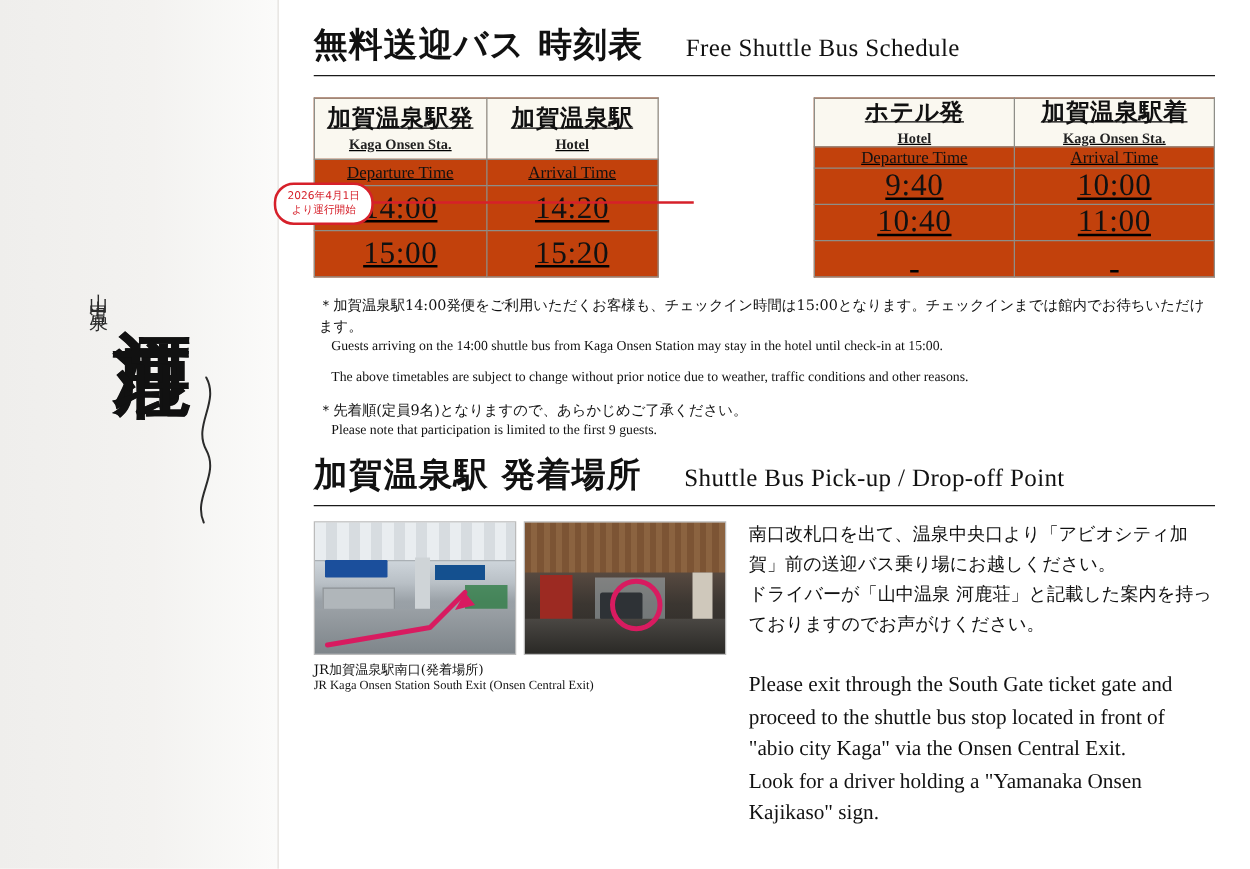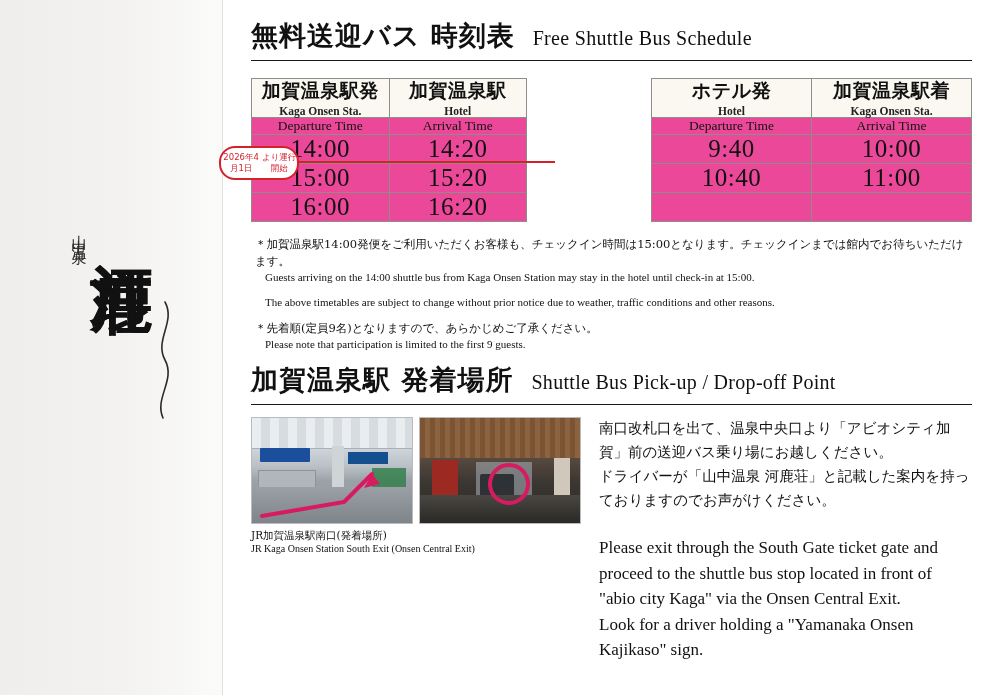--- a/index.html
+++ b/index.html
@@ -69,21 +69,21 @@
   .content {
     flex: 1 1 auto;
     position: relative;
     padding: 18px 28px 0 28px;
     box-sizing: border-box;
   }
 
   .section-head {
     display: flex;
     align-items: baseline;
-    gap: 18px;
+    gap: 34px;
     border-bottom: 1.5px solid #1a1a1a;
     padding-bottom: 6px;
   }
   .section-head .jp {
     font-family: "DejaVu Serif", serif;
     font-size: 27px;
     font-weight: 700;
     color: #111;
     letter-spacing: 1px;
   }
@@ -97,22 +97,23 @@
   
   .tables-row {
     display: flex;
     gap: 0;
     margin-top: 17px;
     position: relative;
     justify-content: space-between;
   }
   .tt {
     border-collapse: collapse;
-    background: #ec4899;
+    background: #c2410c;
     table-layout: fixed;
+    text-decoration: underline;
   }
   .tt.left-tt { width: 276px; }
   .tt.right-tt { width: 321px; }
   .tt td, .tt th {
     border: 1px solid #8e8e88;
     text-align: center;
     padding: 0;
   }
   .hdr-cell {
     padding: 7px 4px 6px 4px;
@@ -154,21 +155,21 @@
     width: 76px;
     height: 30px;
     border: 2px solid #d6202a;
     border-radius: 16px;
     background: #ffffff;
     color: #d6202a;
     font-family: "DejaVu Sans", sans-serif;
     font-size: 8.5px;
     line-height: 1.25;
     display: flex;
-    flex-direction: row;
+    flex-direction: column;
     align-items: center;
     justify-content: center;
     z-index: 5;
     text-align: center;
   }
   .strike {
     position: absolute;
     left: 36px;
     top: 83px;
     width: 268px;
@@ -371,24 +372,20 @@
           <td class="sub-cell">Departure Time</td>
           <td class="sub-cell">Arrival Time</td>
         </tr>
         <tr>
           <td class="time-cell">14:00</td>
           <td class="time-cell">14:20</td>
         </tr>
         <tr>
           <td class="time-cell">15:00</td>
           <td class="time-cell">15:20</td>
-        </tr>
-        <tr>
-          <td class="time-cell">16:00</td>
-          <td class="time-cell">16:20</td>
         </tr>
       </tbody>
         </table>
 
       <table class="tt right-tt">
         <tbody>
             <tr>
           <th class="hdr-cell">
             <div class="hdr-jp">ホテル発</div>
             <div class="hdr-en">Hotel</div>

